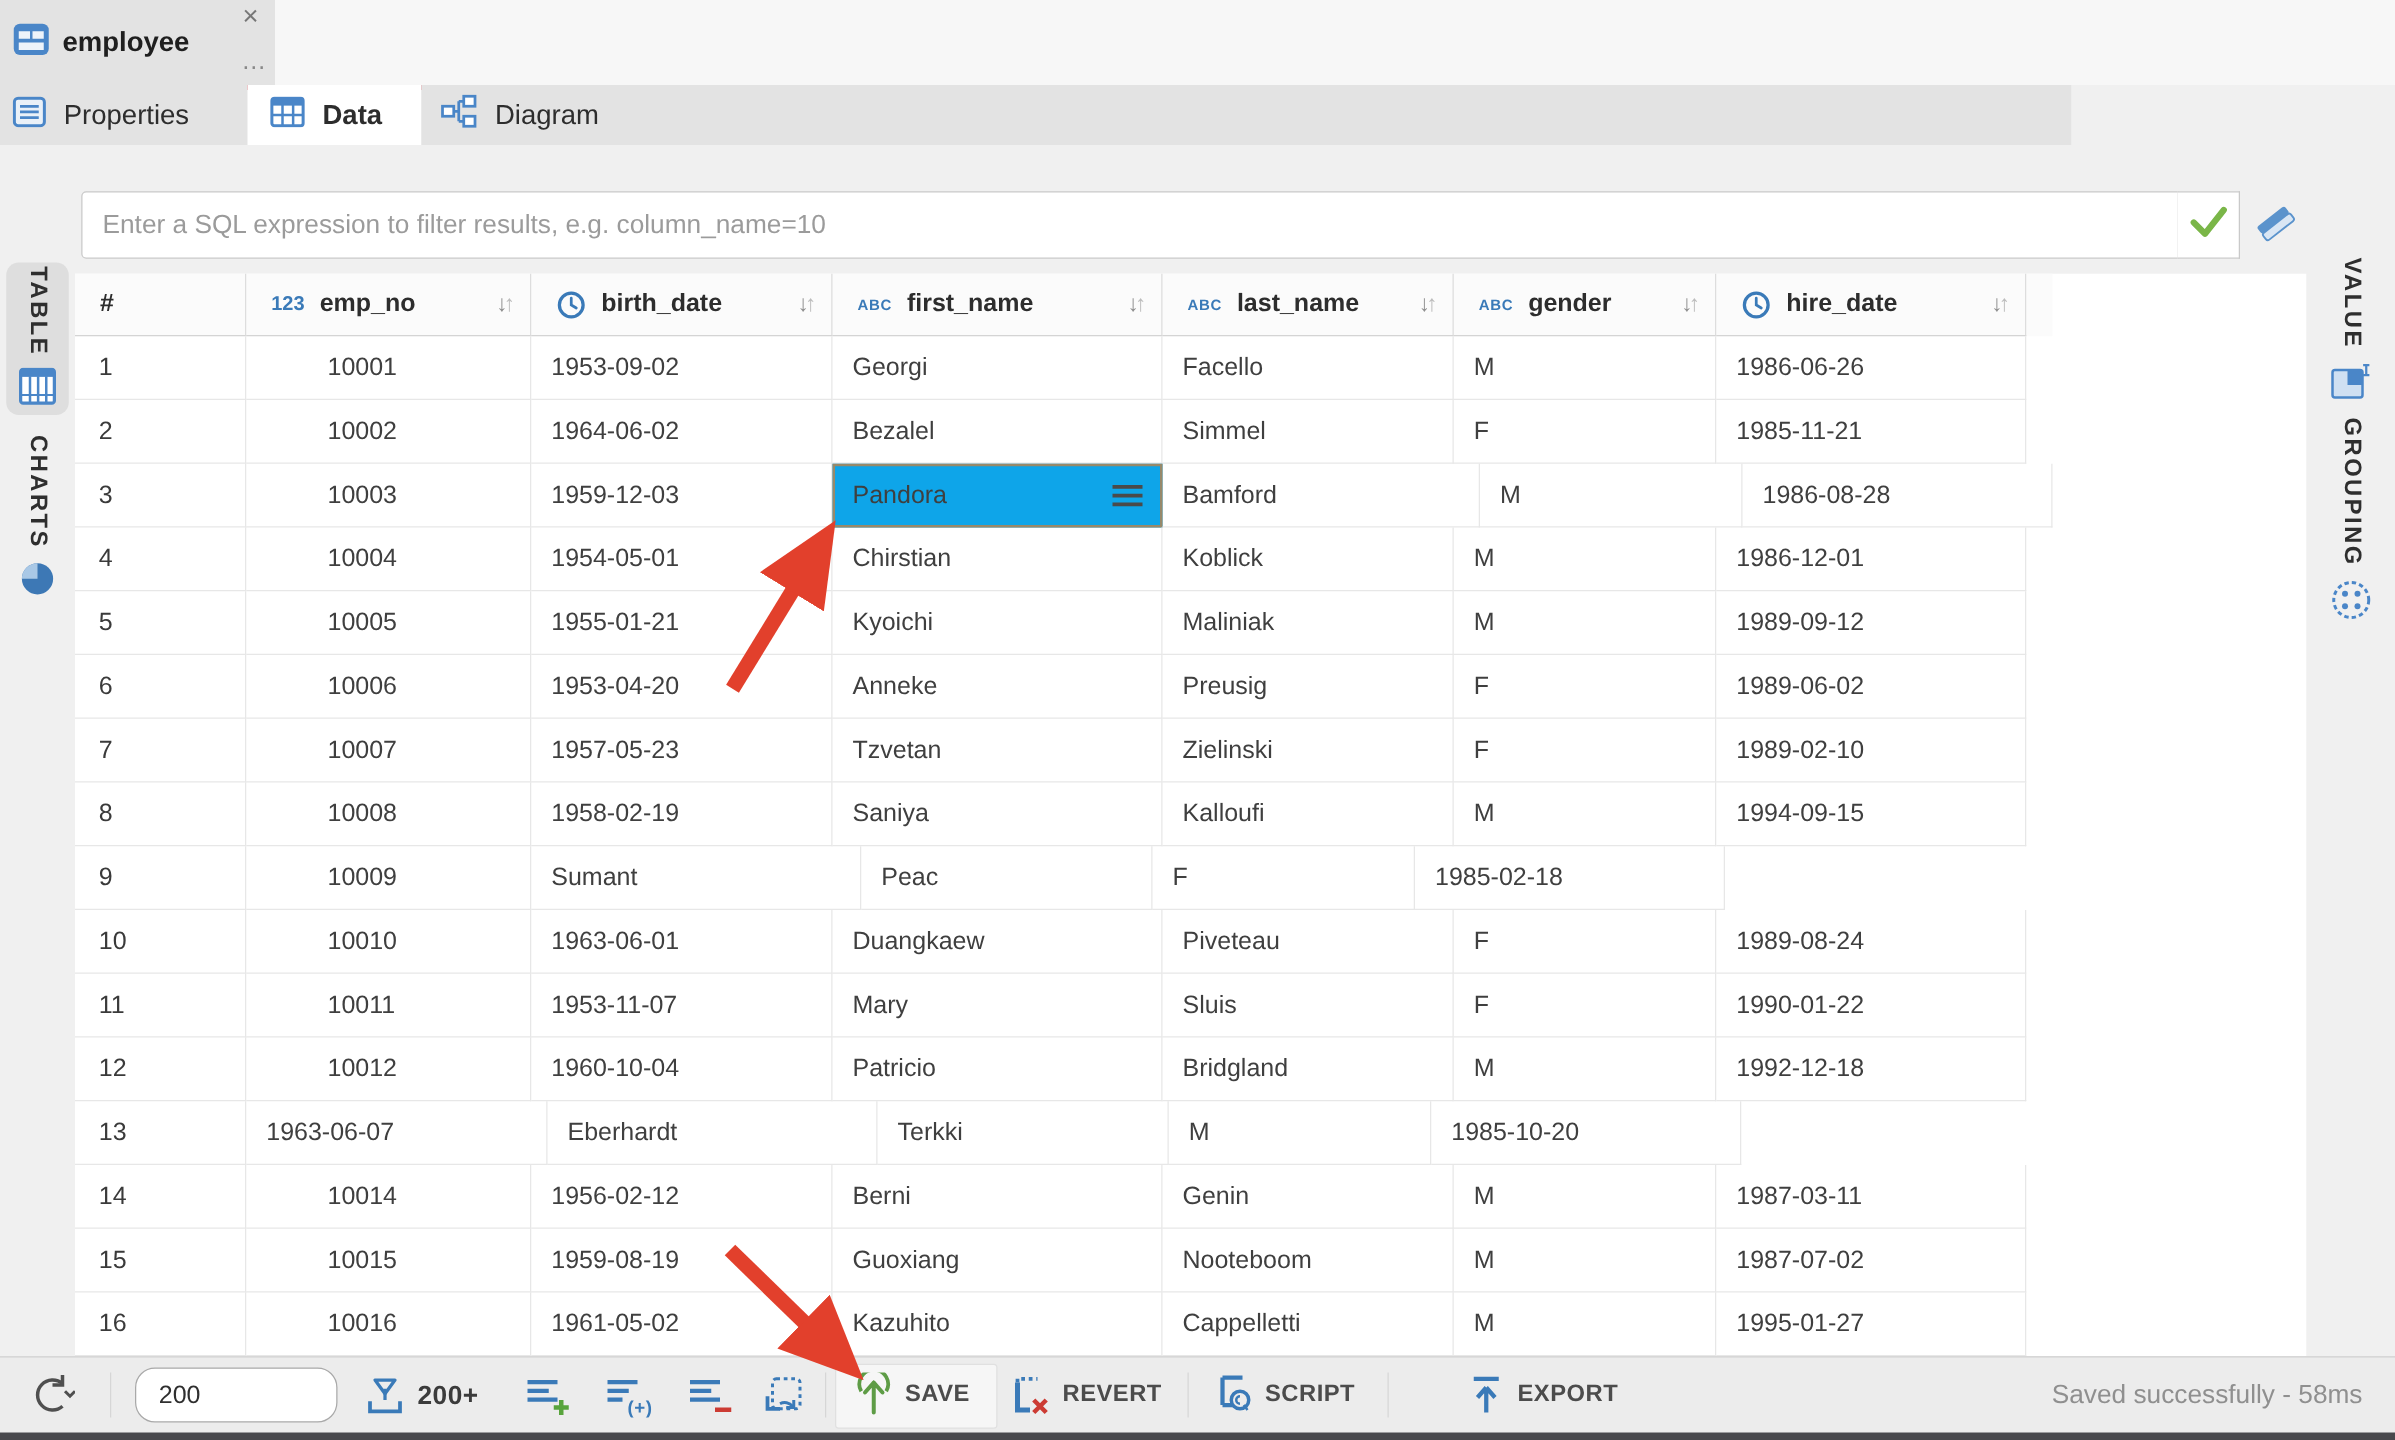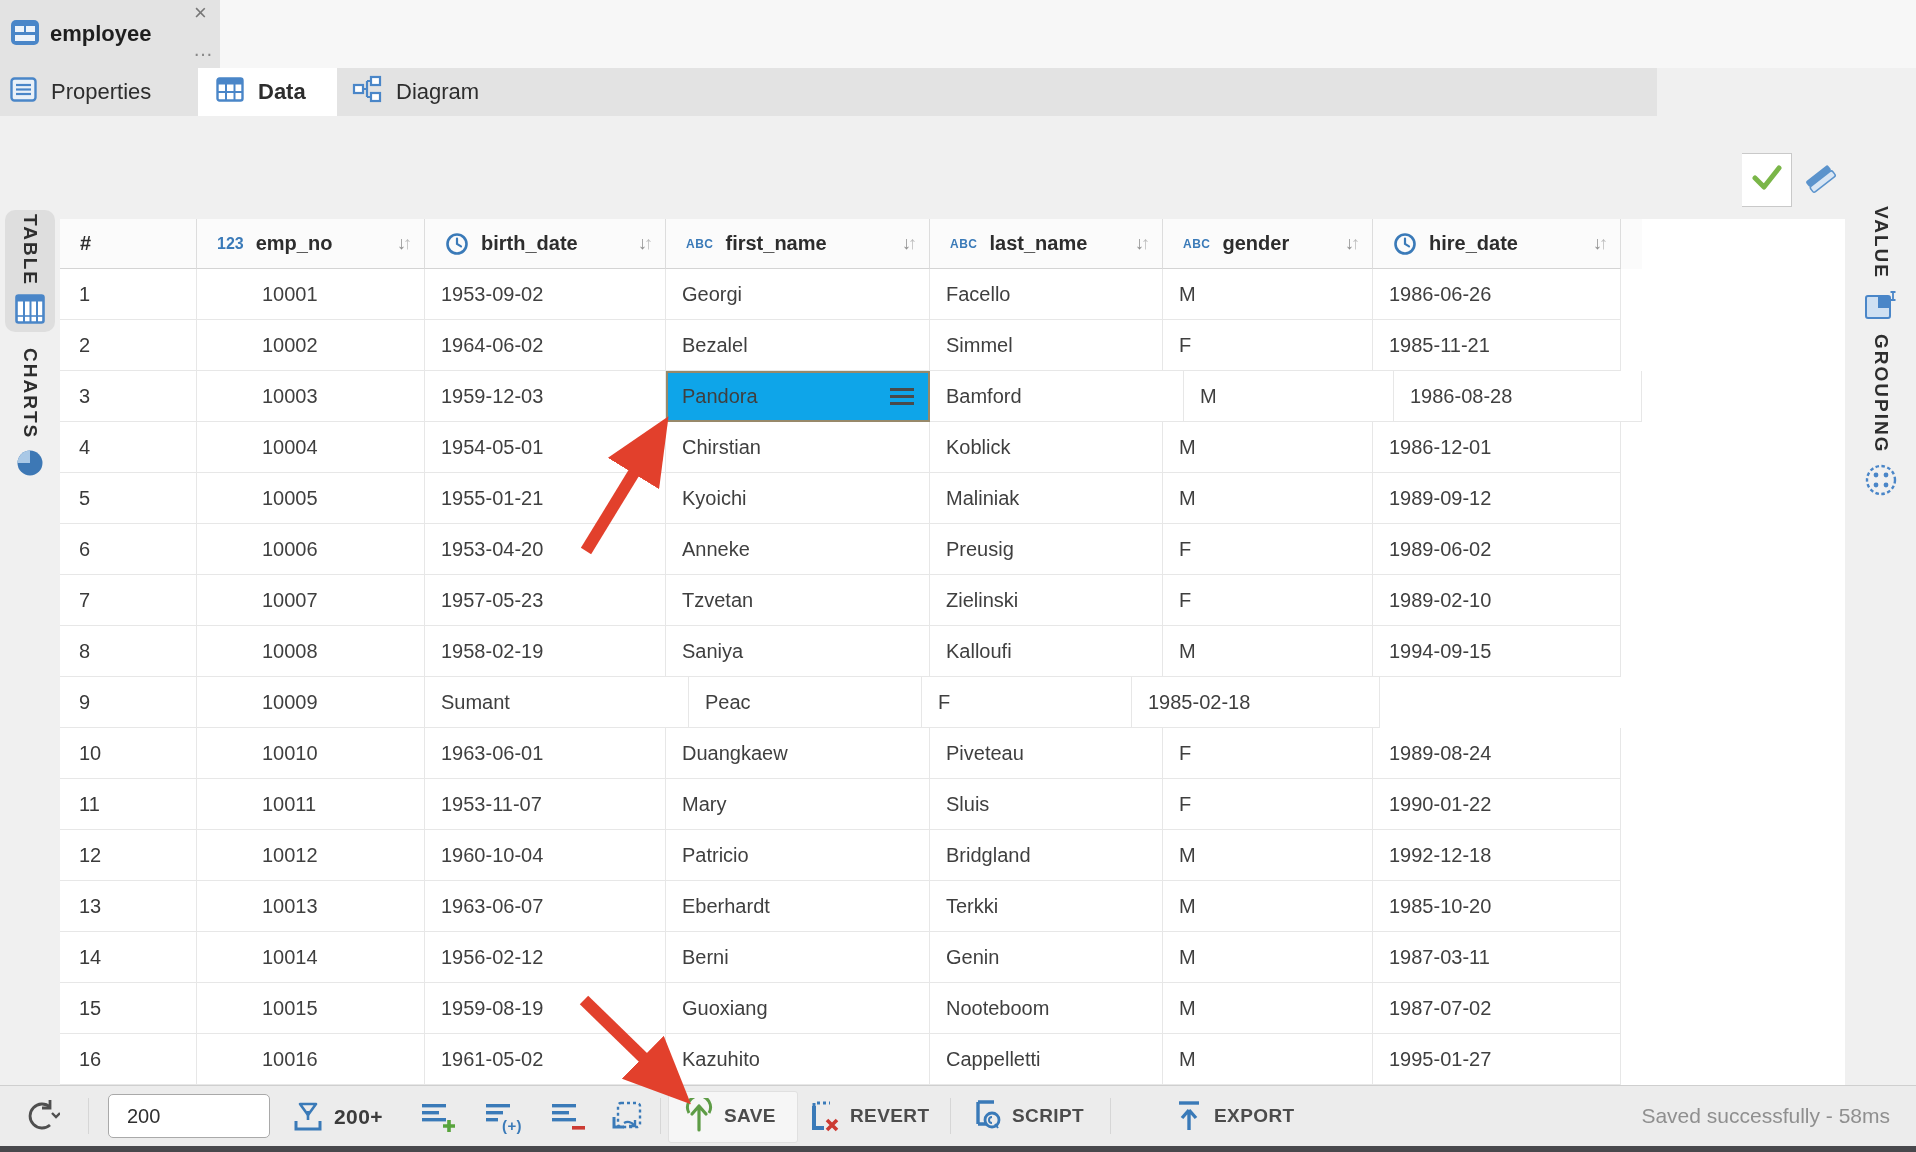--- a/index.html
+++ b/index.html
@@ -56,21 +56,21 @@
   .gcell{box-sizing:border-box;border-right:1px solid #e7e7e7;border-bottom:1px solid #e7e7e7;
     display:flex;align-items:center;padding-left:16px;font-size:20px;color:#3f3f3f;overflow:hidden;white-space:nowrap;}
   .gcell.c-num{padding-left:19px;color:#3a3a3a;}
   .gcell.c-emp{padding-left:65px;}
   .gcell.sel{background:#0ea5e9;border:2px solid #97896a;padding-left:14px;}
   .ham{margin-left:auto;margin-right:14px;display:flex;flex-direction:column;gap:4px;}
   .ham i{display:block;width:24px;height:3px;background:#4a4a4a;}
   
   .toolbar{position:absolute;left:0;top:1085px;width:1916px;height:61px;background:#ececec;border-top:1px solid #cfcfcf;box-sizing:border-box;}
   .tb{position:absolute;display:flex;align-items:center;gap:8px;font-size:19px;font-weight:600;color:#4c4c4c;letter-spacing:.4px;}
-  .fetch-input{position:absolute;left:108px;top:8px;width:162px;height:44px;background:#fff;border:1px solid #a9a9a9;border-radius:5px;
+  .fetch-input{position:absolute;left:108px;top:8px;width:162px;height:44px;background:#fff;border:1px solid #a9a9a9;border-radius:16px;
     box-sizing:border-box;display:flex;align-items:center;padding-left:18px;font-size:20px;color:#2f2f2f;font-weight:normal;}
   .tbsep{position:absolute;top:12px;width:1px;height:36px;background:#d6d6d6;}
   .save-patch{position:absolute;left:668px;top:5px;width:128px;height:50px;background:#f6f6f6;border:1px solid #e0e0e0;border-radius:3px;}
   .statusmsg{position:absolute;right:26px;top:0;height:60px;display:flex;align-items:center;font-size:21px;color:#8f8f8f;}
   .bottomedge{position:absolute;left:0;top:1146px;width:1916px;height:6px;background:#48484c;}
   .overlay{position:absolute;left:0;top:0;pointer-events:none;}
 </style>
 </head>
 <body>
 
@@ -122,20 +122,21 @@
           <rect x="19" y="2" width="9" height="8" fill="#fff" stroke="#4a86c8" stroke-width="2.2"></rect>
           <rect x="19" y="18" width="9" height="8" fill="#fff" stroke="#4a86c8" stroke-width="2.2"></rect>
           <path d="M11 14 h4 M15 6 v16 M15 6 h4 M15 22 h4" fill="none" stroke="#4a86c8" stroke-width="2.2"></path>
         </svg>
     </span>
     <span>Diagram</span>
   </div>
 </div>
 
 <div class="filterband">
+  <div class="filter-input">Enter a SQL expression to filter results, e.g. column_name=10</div>
   <div class="filter-apply">
     <span>
       <svg width="34" height="28" viewBox="0 0 34 28">
           <path d="M5 14 L14 23 L29 4" fill="none" stroke="#7ab648" stroke-width="5" stroke-linecap="round" stroke-linejoin="round"></path>
         </svg>
     </span>
   </div>
   <div class="filter-clear">
     <span>
       <svg width="40" height="36" viewBox="0 0 40 36">
@@ -350,21 +351,20 @@
         <div class="gcell c-num" style="width: 137px;">12</div>
         <div class="gcell c-emp" style="width: 228px;">10012</div>
         <div class="gcell" style="width: 241px;">1960-10-04</div>
         <div class="gcell" style="width: 264px;">Patricio</div>
         <div class="gcell" style="width: 233px;">Bridgland</div>
         <div class="gcell" style="width: 210px;">M</div>
         <div class="gcell" style="width: 248px;">1992-12-18</div>
       </div>
       <div class="grow">
         <div class="gcell c-num" style="width: 137px;">13</div>
-        <div class="gcell c-emp" style="width: 228px;">10013</div>
         <div class="gcell" style="width: 241px;">1963-06-07</div>
         <div class="gcell" style="width: 264px;">Eberhardt</div>
         <div class="gcell" style="width: 233px;">Terkki</div>
         <div class="gcell" style="width: 210px;">M</div>
         <div class="gcell" style="width: 248px;">1985-10-20</div>
       </div>
       <div class="grow">
         <div class="gcell c-num" style="width: 137px;">14</div>
         <div class="gcell c-emp" style="width: 228px;">10014</div>
         <div class="gcell" style="width: 241px;">1956-02-12</div>

